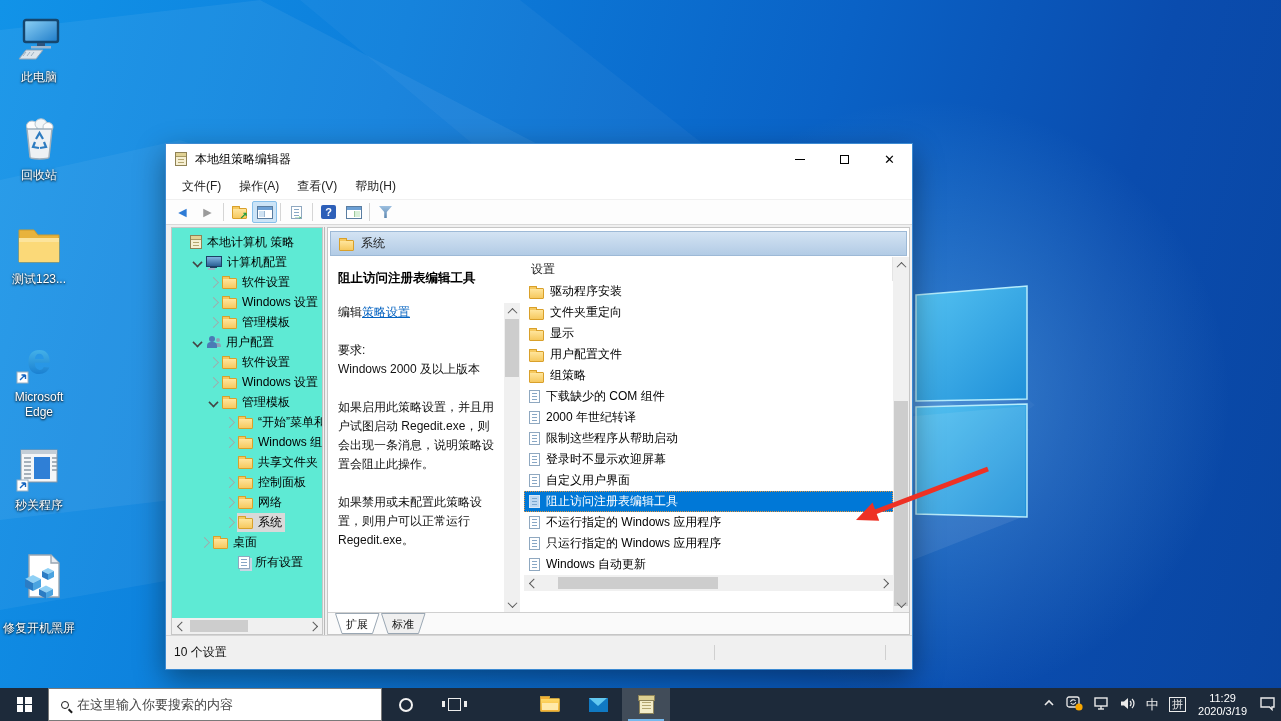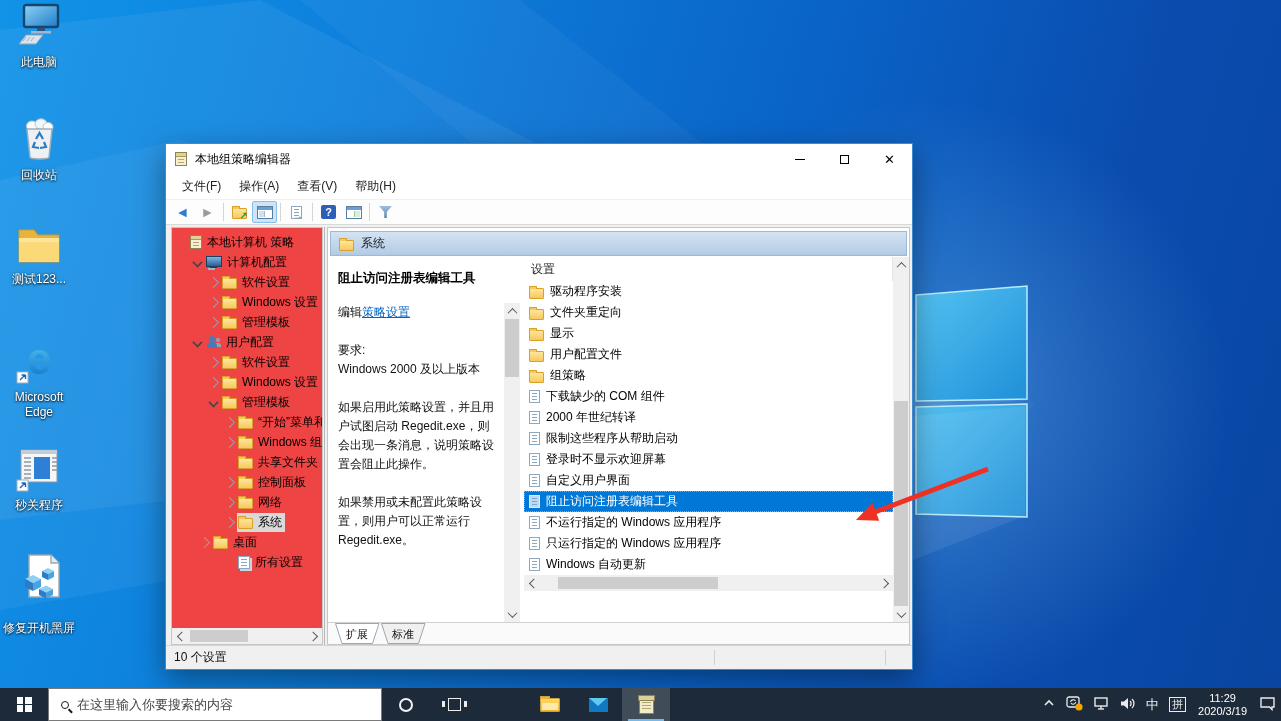--- a/index.html
+++ b/index.html
@@ -48,21 +48,21 @@
   .winico.left::after  { content:""; position:absolute; left:1px; top:4px; bottom:1px; width:5px; background:#cfe2f2; border-right:1px solid #9cb8d2; }
   .winico.right::after { content:""; position:absolute; right:1px; top:4px; bottom:1px; width:5px; background:#d8efd8; border-left:1px solid #9cc89c; }
   .ti-up-folder { position:relative; }
   .ti-up-folder .arrowlet, .ti-export-list .arrowlet { position:absolute; right:-2px; bottom:-3px; color:#199a3e; font-size:10px; font-weight:bold; }
   .doc { width:11px; height:13px; background:#fff; border:1px solid #8fa8c0; position:relative; }
   .doc::before { content:""; position:absolute; left:2px; right:2px; top:2px; height:8px;
     background:repeating-linear-gradient(#88a7c5 0 1px,transparent 1px 3px); }
 
   
   .mainarea { flex:1; background:#f0f0f0; display:flex; padding:2px 2px 0 5px; min-height:0; }
-  .tree-pane { width:152px; flex:none; background:#ef4444; border:1px solid #c6c6c6; display:flex; flex-direction:column; overflow:hidden; }
+  .tree-pane { width:152px; flex:none; background:#5eead4; border:1px solid #c6c6c6; display:flex; flex-direction:column; overflow:hidden; }
   .tree-rows { flex:1; padding-top:4px; overflow:hidden; }
   .tree-row { height:20px; display:flex; align-items:center; white-space:nowrap; overflow:hidden; }
   .tree-row .hl { display:inline-flex; align-items:center; gap:5px; padding:1px 3px 1px 1px; }
   .tree-row.sel .hl { background:#d9d9d9; }
   .exp { width:9px; height:9px; flex:none; margin-right:3px; }
   .exp.right { border-top:1px solid #a6a6a6; border-right:1px solid #a6a6a6; transform:rotate(45deg) scale(.85); }
   .exp.down  { border-top:2px solid #444;    border-right:2px solid #444;    transform:rotate(135deg) scale(.8); }
   .splitter { width:1px; background:#b9b9b9; margin:0 2px 0 1px; }
 
   
@@ -120,21 +120,21 @@
   .chev.dn { transform:rotate(135deg) translate(-1px,1px); }
   .chev.lf { transform:rotate(-135deg) translate(-1px,1px); }
   .chev.rt { transform:rotate(45deg) translate(-1px,1px); }
   .desc-sb .sb-thumb { left:1px; right:1px; top:0; height:58px; }
 
   
   .tabs-row { height:22px; flex:none; background:#fafafa; border-top:1px solid #d0d0d0; display:flex; padding-left:6px; }
   .tabs-svg text { font-size:11px; fill:#111; }
 
   
-  .statusbar { height:24px; flex:none; background:#f0f0f0; border-top:1px solid #d5d5d5; display:flex; align-items:center; padding-left:8px; color:#111; }
+  .statusbar { height:34px; flex:none; background:#f0f0f0; border-top:1px solid #d5d5d5; display:flex; align-items:center; padding-left:8px; color:#111; }
   .status-spring { flex:1; }
   .status-div { width:1px; height:15px; background:#d0d0d0; }
   .status-pane1 { width:170px; } .status-pane2 { width:26px; }
 
   
   .anno { position:absolute; inset:0; pointer-events:none; z-index:60; }
 
   
   .taskbar { position:absolute; left:0; right:0; bottom:0; height:33px; background:#1d2a3a; display:flex; align-items:stretch; z-index:70; }
   .start-btn { width:48px; display:flex; align-items:center; justify-content:center; }
@@ -184,21 +184,21 @@
     </defs>
     <polygon points="0,30 260,0 1030,400 0,520" fill="rgba(255,255,255,0.06)"></polygon>
     <polygon points="0,180 180,140 1030,430 0,610" fill="rgba(255,255,255,0.05)"></polygon>
     <polygon points="300,0 520,0 1035,405 900,500" fill="rgba(255,255,255,0.04)"></polygon>
     <circle cx="930" cy="400" r="300" fill="url(#glow)"></circle>
     <polygon points="916,295 1027,286 1027,399 916,401" fill="url(#pane)" stroke="#b5ecfc" stroke-width="1.5"></polygon>
     <polygon points="916,407 1027,404 1027,517 916,514" fill="url(#pane)" stroke="#b5ecfc" stroke-width="1.5"></polygon>
     <polygon points="760,430 1025,406 1025,516 760,620" fill="rgba(255,255,255,0.08)"></polygon>
   </svg>
   <div id="desktop-icons">
-      <div class="dicon" style="top: 3px; justify-content: center;">
+      <div class="dicon" style="top: 18px; justify-content: center;">
         <span><svg width="48" height="46" viewBox="0 0 48 46">
             <defs>
               <linearGradient id="scr" x1="0" y1="0" x2="1" y2="1">
                 <stop offset="0" stop-color="#8ed2f6"></stop>
                 <stop offset="1" stop-color="#1e7cc9"></stop>
               </linearGradient>
             </defs>
             <rect x="9" y="2" width="34" height="22" rx="2" fill="url(#scr)" stroke="#15466e" stroke-width="2.4"></rect>
             <rect x="22" y="25" width="8" height="3" fill="#2a527c"></rect>
             <rect x="16" y="28" width="20" height="2.5" fill="#9db7cf"></rect>

